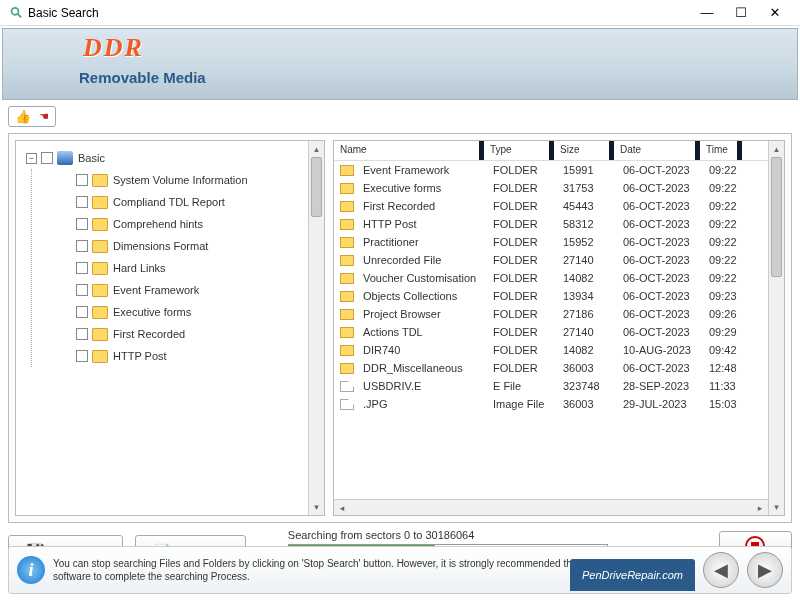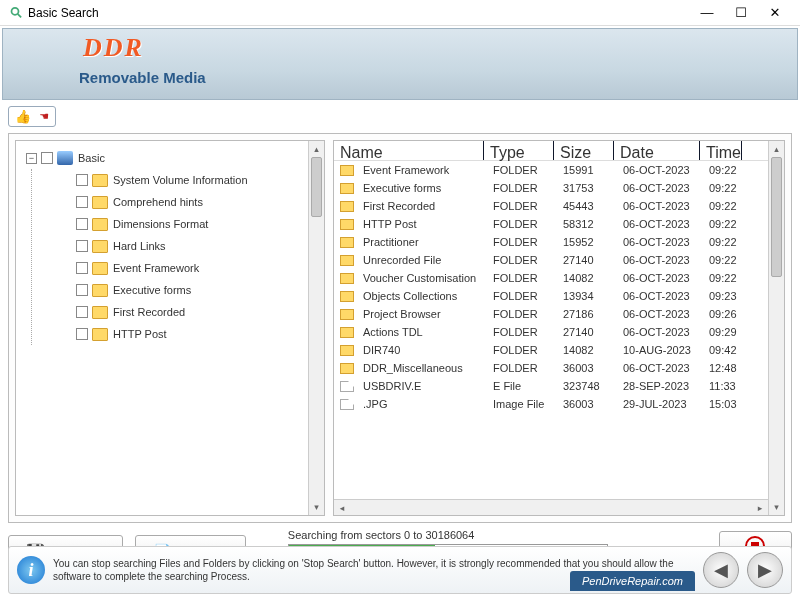--- a/index.html
+++ b/index.html
@@ -26,21 +26,21 @@
 .treerow .fico{width:16px;height:13px;background:#ffd968;border:1px solid #d4a030;border-radius:1px;margin-right:5px}
 .treerow .dico{width:16px;height:14px;background:linear-gradient(#9cf,#36a);border-radius:2px;margin-right:5px}
 .treerow .lbl{color:#333}
 .dots{border-left:1px dotted #aaa;margin-left:11px;padding-left:0}
 .scv{position:absolute;right:0;top:0;bottom:0;width:16px;background:#f0f0f0;border-left:1px solid #ccc}
 .scv .th{position:absolute;left:2px;right:2px;top:16px;height:60px;background:#cdcdcd;border:1px solid #aaa;border-radius:2px}
 .scv .ar{position:absolute;left:0;right:0;height:16px;text-align:center;font-size:9px;color:#666;line-height:16px}
 .scv .ar.b{bottom:0}
 .listwrap{flex:1;border:1px solid #bbb;background:#fff;position:relative;display:flex;flex-direction:column;overflow:hidden}
 .lh{display:flex;background:#fff;border-bottom:1px solid #ddd;height:20px}
-.lh div{padding:3px 6px;border-right:1px solid #0f172a;color:#333;font-size:16px}
+.lh div{padding:3px 6px;border-right:5px solid #0f172a;color:#333;font-size:10px}
 .c1{width:150px}.c2{width:70px}.c3{width:60px}.c4{width:86px}.c5{width:42px}
 .lbody{flex:1;overflow:hidden}
 .lr{display:flex;height:18px;align-items:center}
 .lr .ic{width:14px;height:11px;margin:0 3px 0 6px;flex-shrink:0}
 .lr .ic.fold{background:#ffd968;border:1px solid #d4a030}
 .lr .ic.file{background:#fff;border:1px solid #aaa;position:relative}
 .lr .ic.file::after{content:'';position:absolute;right:-1px;top:-1px;border:3px solid transparent;border-top-color:#fff;border-right-color:#fff}
 .lr div{padding:1px 6px;font-size:11px;color:#333;white-space:nowrap;overflow:hidden}
 .sch{position:absolute;bottom:0;left:0;right:16px;height:16px;background:#f0f0f0;border-top:1px solid #ccc}
 .sch .ar{position:absolute;width:16px;height:16px;text-align:center;font-size:9px;color:#666;line-height:16px}
@@ -52,21 +52,21 @@
 .progress .pl{font-size:11px;color:#333;margin-bottom:3px}
 .pbar{height:16px;border:1px solid #999;background:#fff;position:relative;width:320px}
 .pfill{height:100%;background:linear-gradient(#4caf50,#2e7d32);width:46%}
 .progress .pb{font-size:11px;color:#333;margin-top:3px;text-align:center;width:320px}
 .stopbtn{border:1px solid #aaa;background:linear-gradient(#fff,#e8e8e8);padding:4px 8px;border-radius:3px;cursor:pointer;display:flex;flex-direction:column;align-items:center;gap:2px}
 .stopbtn .si{width:20px;height:20px;border:2px solid #c00;border-radius:50%;display:flex;align-items:center;justify-content:center}
 .stopbtn .si::after{content:'';width:8px;height:8px;background:#c00}
 .footer{position:absolute;bottom:6px;left:8px;right:8px;height:48px;background:linear-gradient(#fff,#eef2f5);border:1px solid #ccc;border-radius:3px;display:flex;align-items:center;padding:4px 8px;gap:8px}
 .footer .info{width:28px;height:28px;border-radius:50%;background:radial-gradient(#7ec8f0,#1976d2);color:#fff;font:italic 700 18px Georgia;text-align:center;line-height:28px}
 .footer .ft{flex:1;font-size:10px;color:#333;line-height:1.35}
-.footer .brand{position:absolute;right:96px;bottom:2px;background:#2a5a8a;color:#fff;font:italic 11px Arial;padding:4px 12px;border-radius:3px 3px 0 0}
+.footer .brand{position:absolute;right:96px;bottom:2px;background:#2a5a8a;color:#fff;font:italic 11px Arial;padding:10px 12px;border-radius:3px 3px 0 0}
 .navbtn{width:36px;height:36px;border-radius:50%;background:radial-gradient(#fff,#ccc);border:1px solid #999;display:flex;align-items:center;justify-content:center;font-size:18px;color:#555;cursor:pointer}
 </style>
 </head>
 <body>
 
 
 
 <div class="titlebar">
   <svg class="ico" viewBox="0 0 16 16">
       <circle cx="8" cy="6" r="4" fill="none" stroke="#4a7" stroke-width="2"></circle>
@@ -99,20 +99,25 @@
       </div>
       <div class="dots" id="tree-items">
           <div class="treerow sub">
             <span class="cb"></span>
             <span class="fico"></span>
             <span class="lbl">System Volume Information</span>
           </div>
           <div class="treerow sub">
             <span class="cb"></span>
             <span class="fico"></span>
+            <span class="lbl">Compliand TDL Report</span>
+          </div>
+          <div class="treerow sub">
+            <span class="cb"></span>
+            <span class="fico"></span>
             <span class="lbl">Comprehend hints</span>
           </div>
           <div class="treerow sub">
             <span class="cb"></span>
             <span class="fico"></span>
             <span class="lbl">Dimensions Format</span>
           </div>
           <div class="treerow sub">
             <span class="cb"></span>
             <span class="fico"></span>

